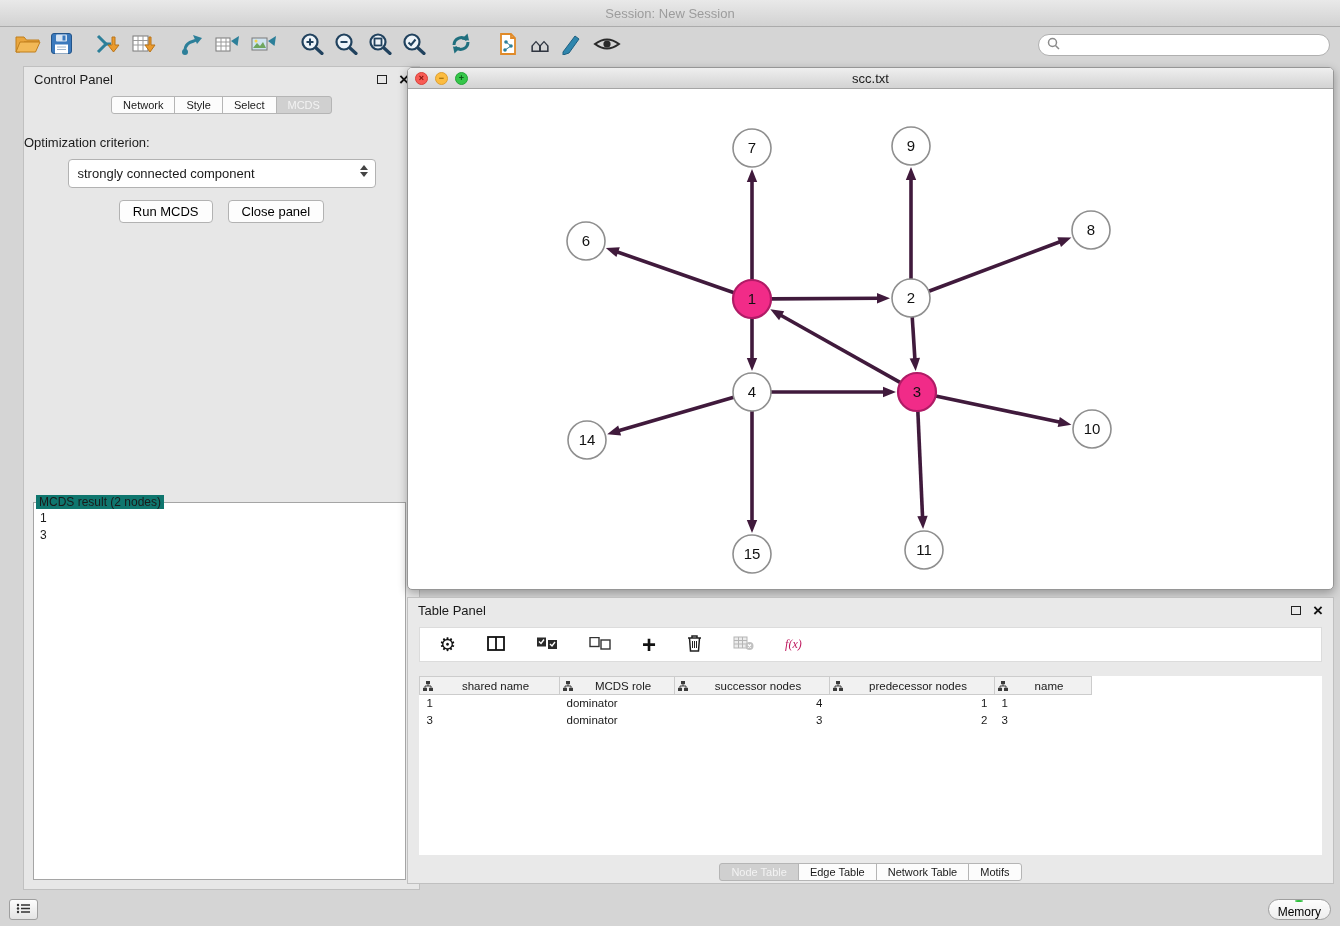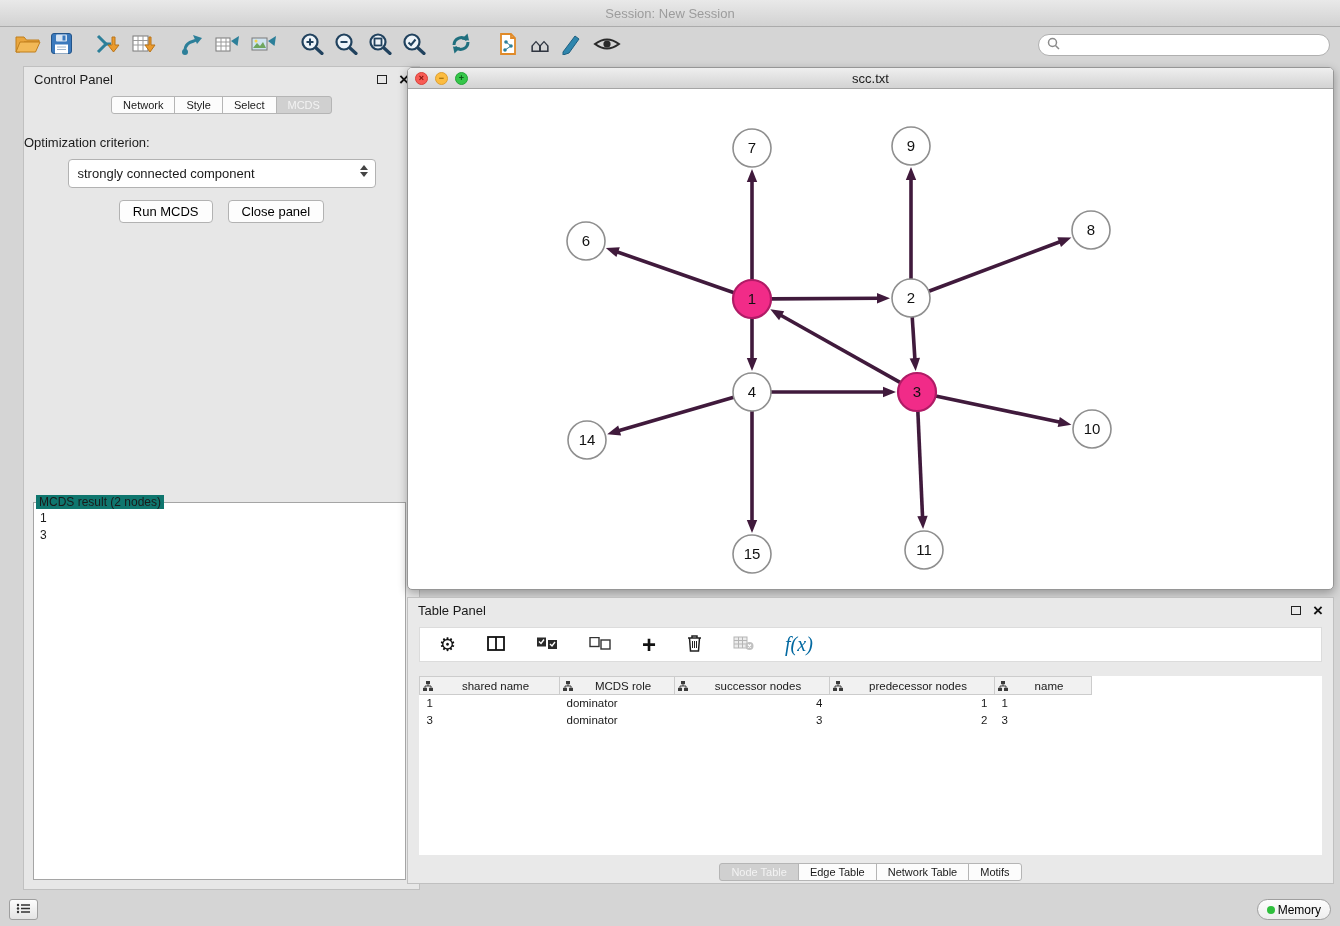--- a/index.html
+++ b/index.html
@@ -66,37 +66,37 @@
   .nw-canvas{position:absolute;top:22px;left:1px;right:1px;bottom:1px;background:#fff;overflow:hidden;}
 
   
   .table-panel{position:absolute;left:407px;top:597px;width:927px;height:287px;
     background:#e9e9e9;border:1px solid #c0c0c0;}
   .tp-toolbar{position:absolute;top:29px;left:11px;right:11px;height:35px;background:#fff;
     border:1px solid #dcdcdc;display:flex;align-items:center;gap:21px;padding:0 14px;}
   .tp-icon{display:flex;align-items:center;}
   .gear{font-family:"DejaVu Sans",sans-serif;font-size:19px;color:#111;line-height:1;}
   .plus{font-size:24px;font-weight:700;color:#111;line-height:.8;}
-  .fx{font-family:"Liberation Serif",serif;font-style:italic;font-size:20px;color:#0369a1;}
+  .fx{font-family:"Liberation Serif",serif;font-style:italic;font-size:12px;color:#be185d;}
   .tbl-area{position:absolute;left:11px;right:11px;top:78px;bottom:28px;background:#fff;overflow:hidden;}
   table.tbl{border-collapse:collapse;font-size:11.5px;width:660px;table-layout:fixed;}
   .tbl th{font-weight:400;background:#f1f1f1;border:1px solid #cccccc;height:18px;
     padding:0 4px 0 16px;position:relative;text-align:center;white-space:nowrap;}
   .tbl th .hicon{position:absolute;left:3px;top:4px;}
   .tbl td{height:17px;padding:1px 7px;white-space:nowrap;}
   .tp-tabs{position:absolute;bottom:2px;left:0;right:0;display:flex;justify-content:center;}
 
   
   .statusbar{position:absolute;bottom:0;left:0;right:0;height:33px;display:flex;
     align-items:center;padding:0 9px;}
   .menu-btn{width:29px;height:21px;border:1px solid #9f9f9f;border-radius:3px;
     background:linear-gradient(#fdfdfd,#e4e4e4);display:flex;align-items:center;justify-content:center;}
   .memory-btn{margin-left:auto;height:21px;border:1px solid #9f9f9f;border-radius:11px;
     background:linear-gradient(#fdfdfd,#eee);display:flex;align-items:center;gap:3px;
-    padding:0 9px;font-size:12px;font-family:inherit;}
+    padding:0 9px;font-size:12px;font-family:inherit;flex-direction:column;}
   .mem-dot{width:8px;height:8px;border-radius:50%;background:#2ebf3c;}
 </style>
 </head>
 <body>
 
 <div class="app">
 
   <div class="titlebar">
     <span class="window-title">Session: New Session</span>
   </div>

